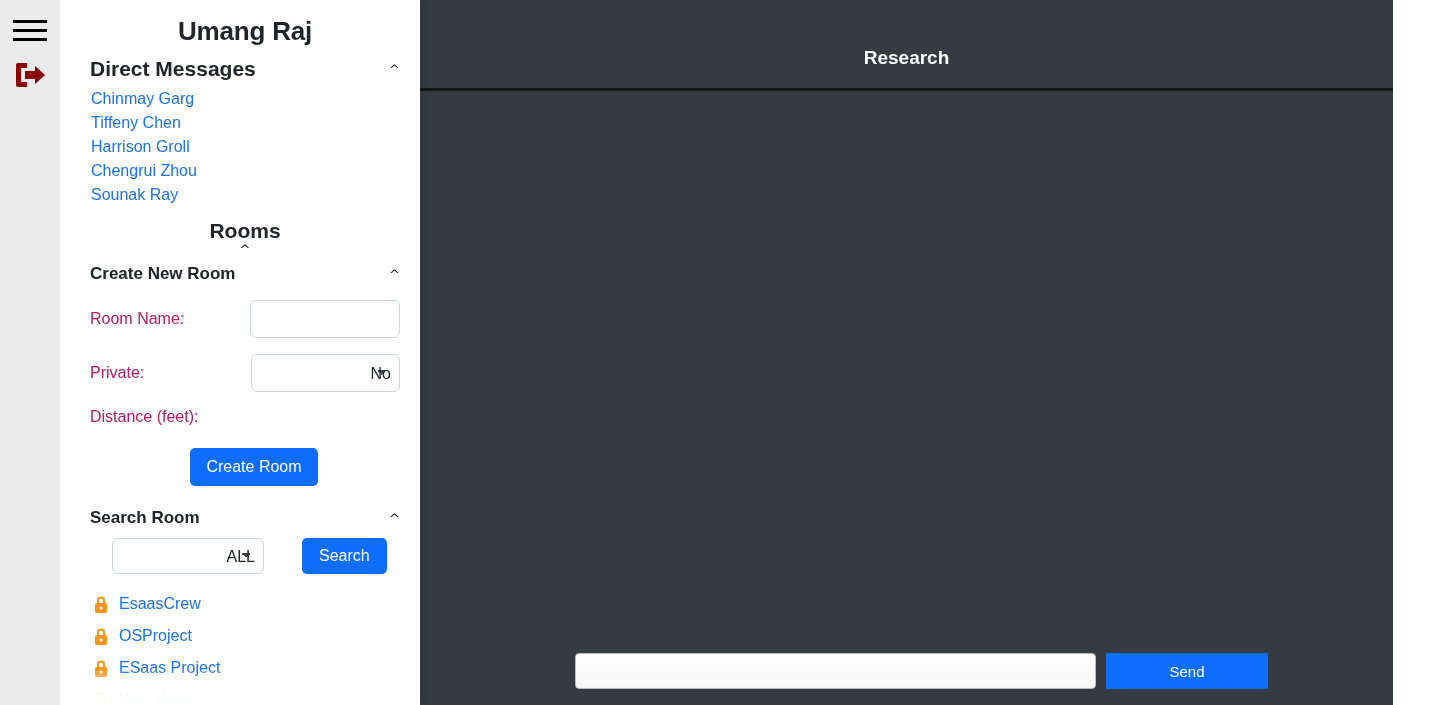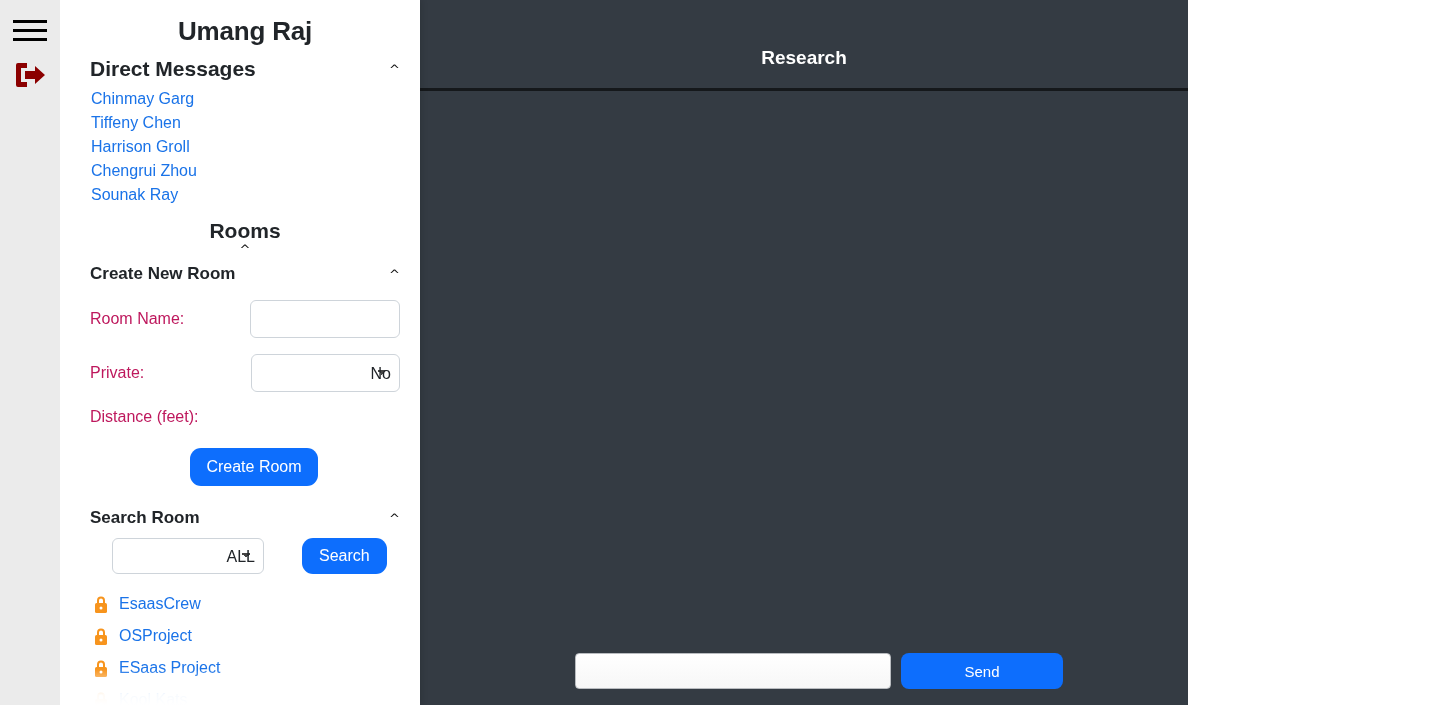--- a/index.html
+++ b/index.html
@@ -2,21 +2,21 @@
 <html><head>
 <meta charset="utf-8">
 <style>
   * { box-sizing: border-box; margin: 0; padding: 0; }
   html, body {
     width: 1440px; height: 705px;
     font-family: "Liberation Sans", sans-serif;
     background: #ffffff;
     overflow: hidden;
   }
-  .app { display: flex; width: 1188px; height: 705px; position: relative; }
+  .app { display: flex; width: 1393px; height: 705px; position: relative; }
 
   
   .rail {
     width: 60px; height: 705px;
     background: #ebebeb;
     display: flex; flex-direction: column; align-items: center;
     padding-top: 16px;
     flex: 0 0 60px;
     position: relative;
     z-index: 3;
@@ -100,21 +100,21 @@
       calc(100% - 17px) calc(50% - 1px),
       calc(100% - 12px) calc(50% - 1px);
     background-size: 5px 5px, 5px 5px;
     background-repeat: no-repeat;
     cursor: pointer;
   }
   .btn {
     background: #0d6efd;
     color: #fff;
     border: none;
-    border-radius: 11px;
+    border-radius: 5px;
     font-size: 16px;
     font-family: "Liberation Sans", sans-serif;
     cursor: pointer;
     padding: 10px 16px;
   }
   .create-btn-wrap { display: flex; justify-content: center; margin-top: 22px; padding-left: 18px;}
   .search-head { margin-top: 22px; }
   .search-row { display: flex; align-items: center; margin-top: 10px; padding-left: 22px; }
   .search-select { width: 152px; height: 36px; }
   .search-btn { margin-left: 38px; padding: 9px 17px; }
@@ -171,21 +171,21 @@
     border-radius: 4px;
     background: linear-gradient(to bottom, #ffffff, #f7f7f7);
     font-size: 15px;
     padding: 0 10px;
     font-family: "Liberation Sans", sans-serif;
   }
   .send-btn {
     margin-left: 10px;
     width: 162px; height: 36px;
     background: #0d6efd;
-    color: #fff; border: none; border-radius: 8px;
+    color: #fff; border: none; border-radius: 0;
     font-size: 15px; cursor: pointer;
     font-family: "Liberation Sans", sans-serif;
   }
 </style>
 </head>
 <body>
 
 <div class="app">
 
   <div class="rail">

